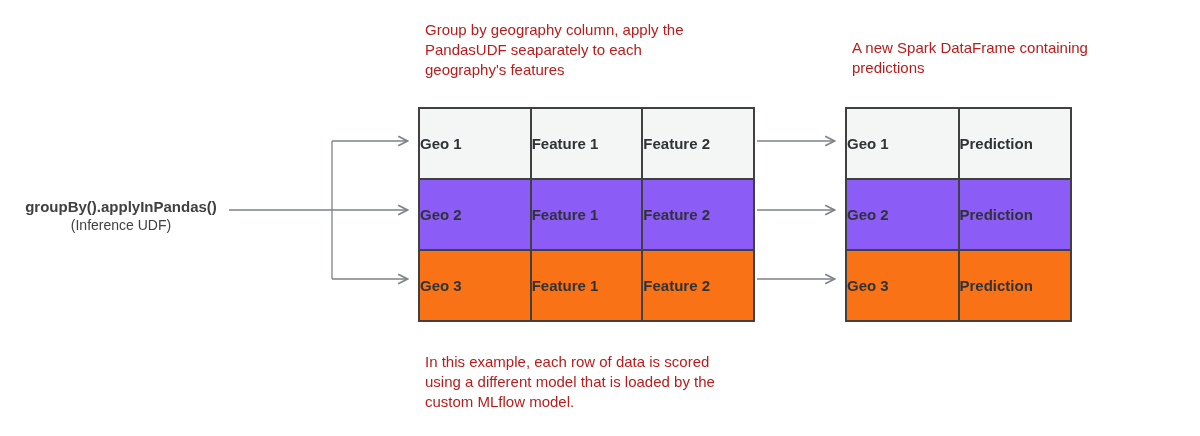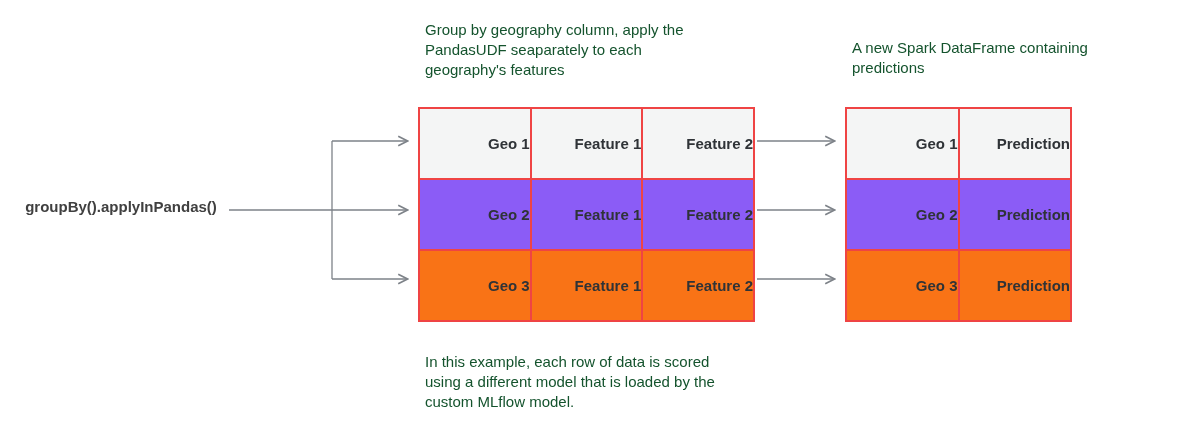--- a/index.html
+++ b/index.html
@@ -12,21 +12,21 @@
     position: relative;
     width: 1200px;
     height: 436px;
     background: #ffffff;
     overflow: hidden;
   }
   .caption {
     position: absolute;
     font-size: 15px;
     line-height: 20px;
-    color: #14532d;
+    color: #b91c1c;
     white-space: pre-line;
   }
   .left-label {
     position: absolute;
     left: 12px;
     top: 197px;
     width: 218px;
     text-align: center;
     color: #404040;
   }
@@ -38,23 +38,23 @@
   .left-label .subtitle {
     font-size: 14px;
     line-height: 18px;
   }
   table.dgrid {
     position: absolute;
     border-collapse: collapse;
     table-layout: fixed;
   }
   table.dgrid td {
-    border: 2px solid #ef4444;
+    border: 2px solid #404040;
     height: 69px;
-    text-align: right;
+    text-align: left;
     vertical-align: middle;
     font-weight: bold;
     font-size: 15px;
     color: #2f3337;
     padding: 0;
   }
   #middle-table { left: 418px; top: 107px; width: 337px; }
   #right-table  { left: 845px; top: 107px; width: 227px; }
   tr.row-light td { background: #f4f5f5; }
   tr.row-mid   td { background: #8b5cf6; }
@@ -90,20 +90,21 @@
     <path d="M332,210 H407" fill="none" stroke="#7d8288" stroke-width="1.3" marker-end="url(#openArrow)"></path>
     <path d="M332,279 H407" fill="none" stroke="#7d8288" stroke-width="1.3" marker-end="url(#openArrow)"></path>
 
     <path d="M757,141 H834" fill="none" stroke="#7d8288" stroke-width="1.3" marker-end="url(#openArrow)"></path>
     <path d="M757,210 H834" fill="none" stroke="#7d8288" stroke-width="1.3" marker-end="url(#openArrow)"></path>
     <path d="M757,279 H834" fill="none" stroke="#7d8288" stroke-width="1.3" marker-end="url(#openArrow)"></path>
   </svg>
 
   <div class="left-label">
     <div class="title">groupBy().applyInPandas()</div>
+    <div class="subtitle">(Inference UDF)</div>
   </div>
 
   <div class="caption" id="caption-middle-top">Group by geography column, apply the PandasUDF seaparately to each geography's features</div>
   <div class="caption" id="caption-middle-bottom">In this example, each row of data is scored using a different model that is loaded by the custom MLflow model.</div>
   <div class="caption" id="caption-right-top">A new Spark DataFrame containing predictions</div>
 
   <table class="dgrid" id="middle-table">
     <tbody>
       <tr class="row-light">
         <td>Geo 1</td>

